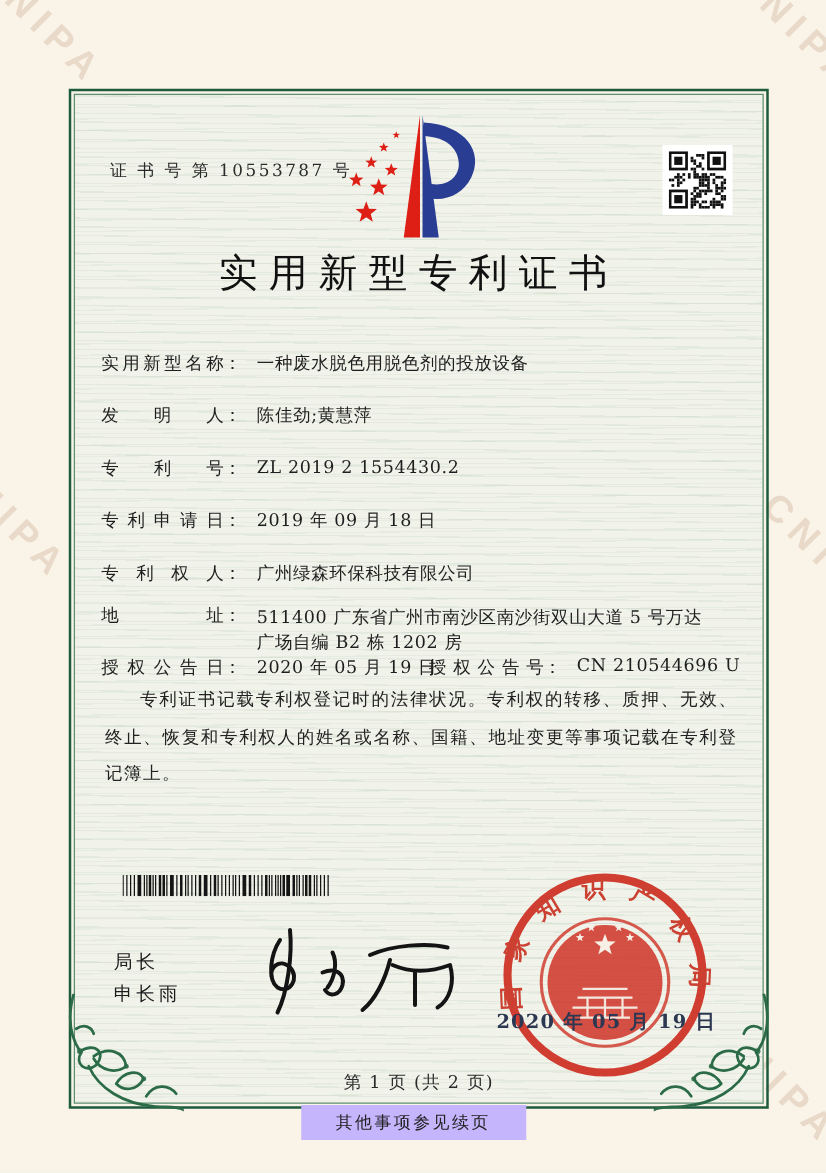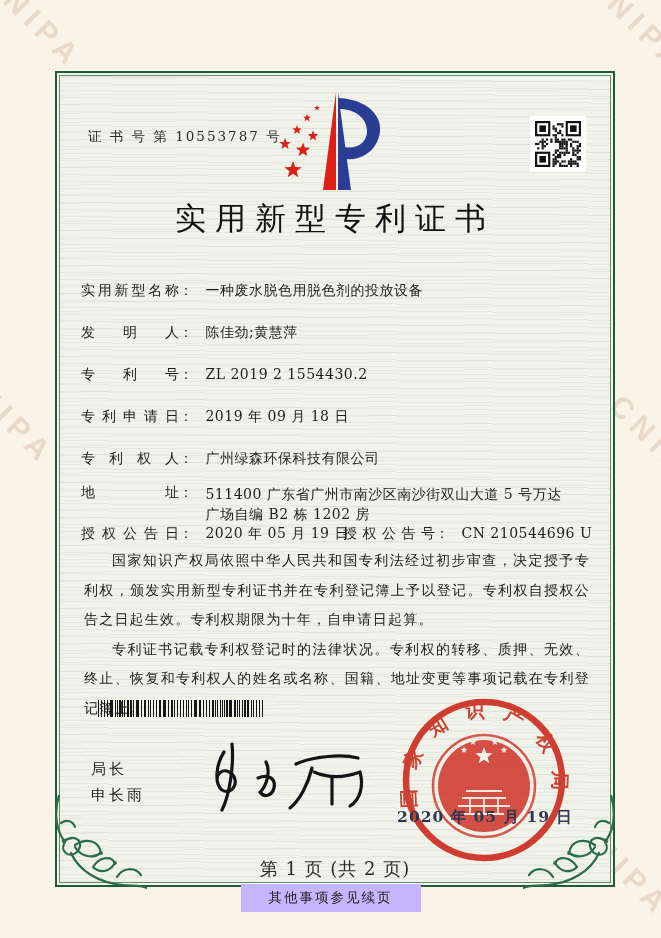--- a/index.html
+++ b/index.html
@@ -58,21 +58,21 @@
   .barcode{position:absolute;left:38px;top:624px;}
   .issuer{position:absolute;left:31px;top:680px;
     font-family:"DejaVu Sans","Liberation Sans",sans-serif;
     font-size:15px;letter-spacing:3px;line-height:26px;color:#1c1c1c;}
   .signature{position:absolute;left:136px;top:662px;}
   .seal{position:absolute;left:338px;top:618px;width:172px;height:172px;}
   .seal-date{
     position:absolute;left:330px;top:731px;width:190px;text-align:center;
     font-size:15.5px;letter-spacing:1px;color:#2c3752;font-weight:bold;z-index:4;
   }
-  .page-info{position:absolute;left:0;right:0;top:781px;text-align:center;font-size:18px;letter-spacing:1px;color:#2a2a2a;}
+  .page-info{position:absolute;left:0;right:0;top:781px;text-align:center;font-size:14px;letter-spacing:1px;color:#2a2a2a;}
   .bottom-note{
     position:absolute;top:884px;left:50%;transform:translateX(-50%);
     background:#c4b5fd;padding:5px 28px;font-size:13.5px;letter-spacing:2px;
     color:#222;z-index:2;white-space:nowrap;
   }
 </style>
 </head>
 <body>
 
 <div class="wm" style="left:-30px;top:2px;">CNIPA</div>
@@ -262,21 +262,20 @@
     <div class="row" style="top:449px;">
       <span class="flabel">授权公告日</span><span>：</span>
       <span class="fvalue">2020 年 05 月 19 日</span>
       <span class="grant-no">
         <span class="flabel" style="width:92px;">授权公告号</span><span>：</span>
         <span class="fvalue">CN 210544696 U</span>
       </span>
     </div>
 
     <div class="legal">
-      <p>国家知识产权局依照中华人民共和国专利法经过初步审查，决定授予专利权，颁发实用新型专利证书并在专利登记簿上予以登记。专利权自授权公告之日起生效。专利权期限为十年，自申请日起算。</p>
       <p>专利证书记载专利权登记时的法律状况。专利权的转移、质押、无效、终止、恢复和专利权人的姓名或名称、国籍、地址变更等事项记载在专利登记簿上。</p>
     </div>
 
     <svg class="barcode" id="barcode-svg" width="168" height="17" viewBox="0 0 168 17">
         <rect x="0" y="0" width="1" height="17" fill="#151515"></rect>
         <rect x="3" y="0" width="1" height="17" fill="#151515"></rect>
         <rect x="6" y="0" width="1" height="17" fill="#151515"></rect>
         <rect x="9" y="0" width="1" height="17" fill="#151515"></rect>
         <rect x="12" y="0" width="3" height="17" fill="#151515"></rect>
         <rect x="17" y="0" width="1" height="17" fill="#151515"></rect>

